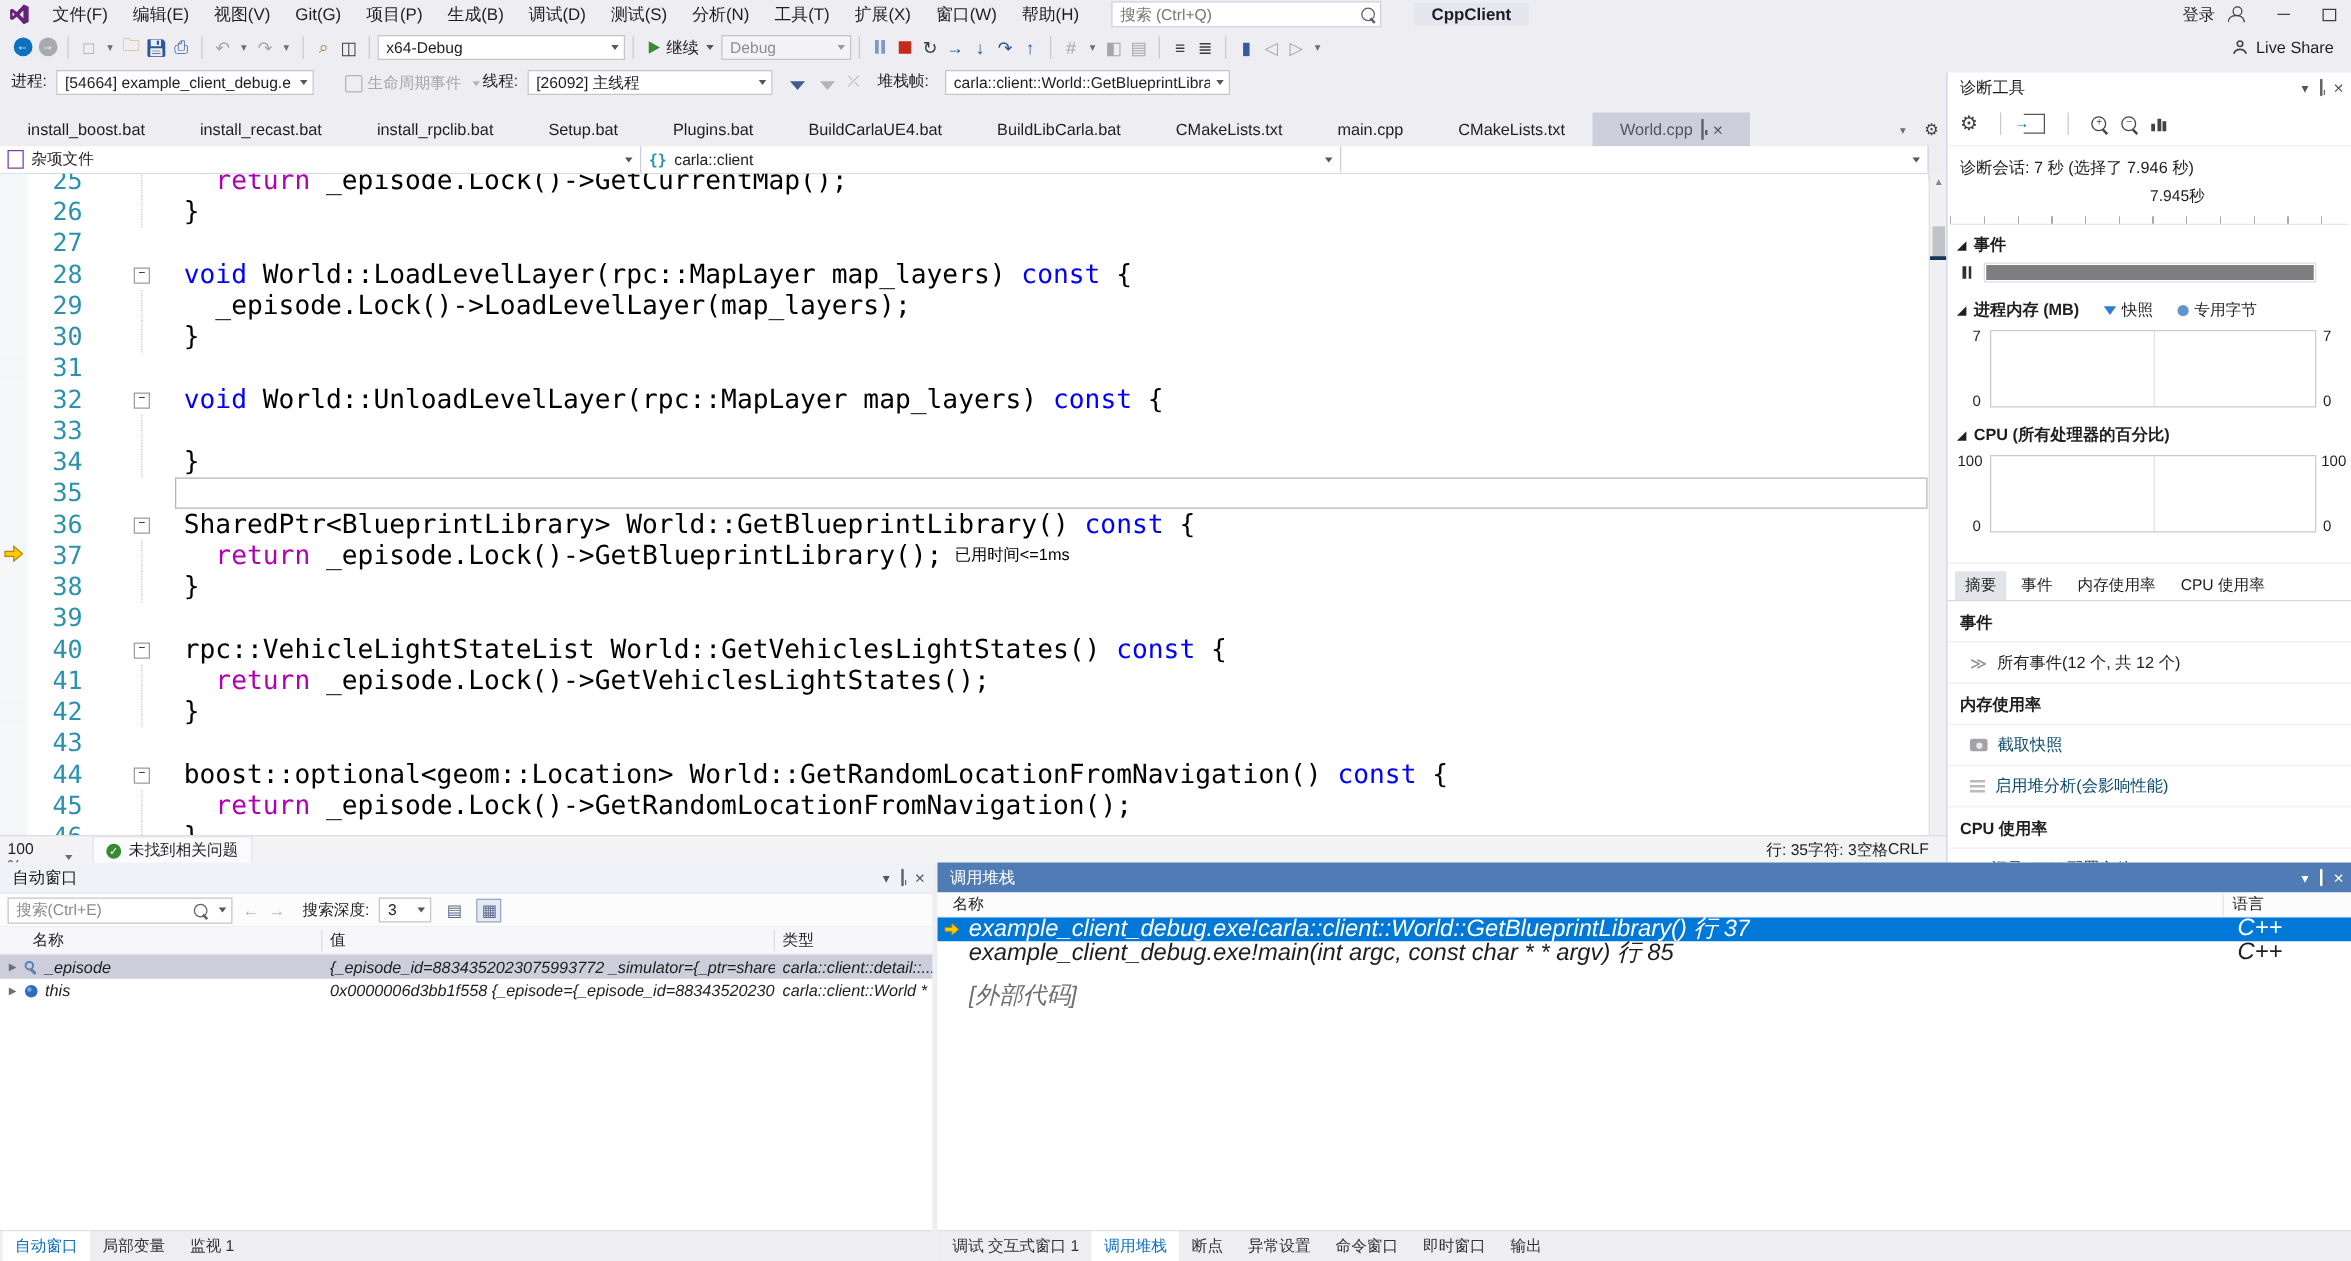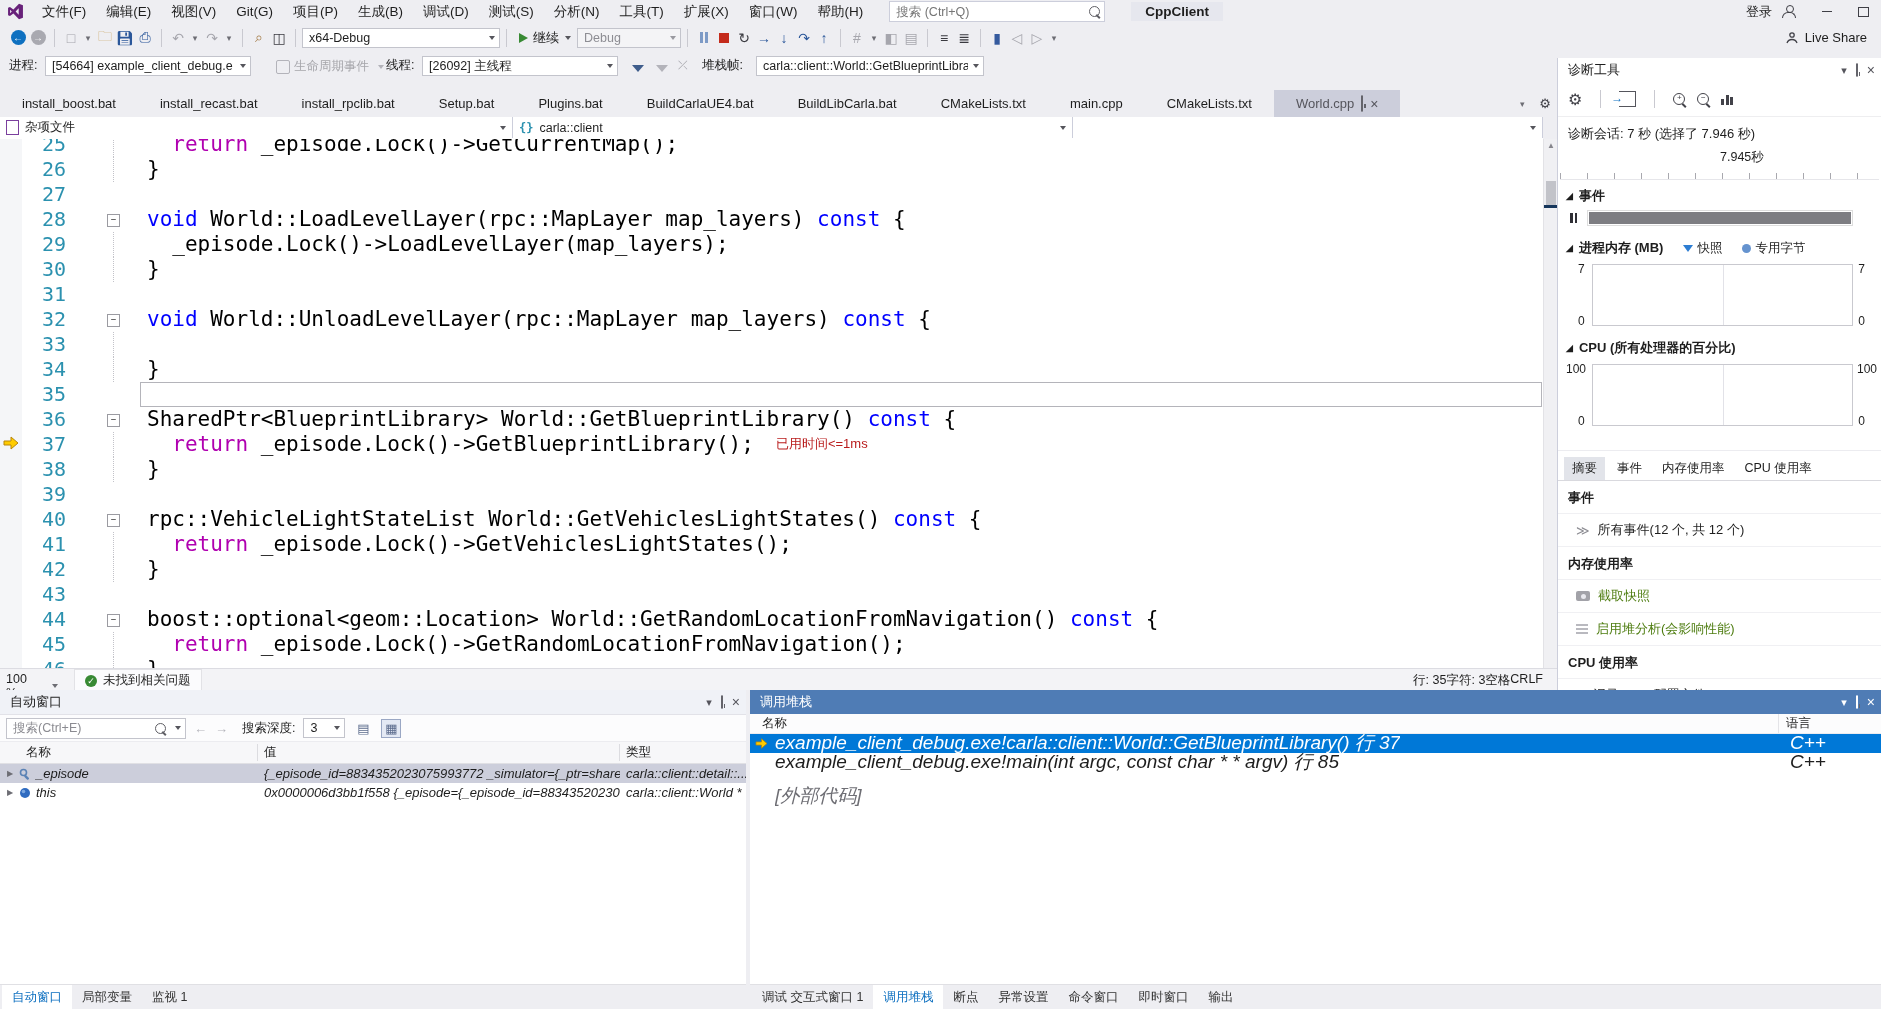--- a/index.html
+++ b/index.html
@@ -77,21 +77,21 @@
   .cl-row{display:flex;height:25px;position:relative;}
   .cl-m{width:22px;flex:0 0 auto;background:#f5f6f8;display:flex;align-items:center;}
   .cl-num{width:58px;flex:0 0 auto;text-align:right;padding-right:14px;box-sizing:border-box;
           font:20px/25px "DejaVu Sans Mono",monospace;color:#2b91af;}
   .cl-fold{width:67px;flex:0 0 auto;position:relative;}
   .fold-box{position:absolute;left:27px;top:7px;width:11px;height:11px;border:1px solid #9b9ba1;background:#fff;
             font:9px/9px "DejaVu Sans Mono",monospace;color:#333;text-align:center;}
   .guide-line{position:absolute;left:33px;top:0;bottom:0;border-left:1px dotted #c2c2c8;}
   .cl-code{font:21px/25px "DejaVu Sans Mono",monospace;white-space:pre;color:#000;}
   .tk-k{color:#0000ff;} .tk-c{color:#b000b0;} .tk-p{color:#000;}
-  .perftip{font:13px "Liberation Sans",sans-serif;color:#b91c1c;margin-left:22px;vertical-align:3px;}
+  .perftip{font:13px "Liberation Sans",sans-serif;color:#000000;margin-left:10px;vertical-align:3px;}
   .caret-box{position:absolute;left:140px;width:1400px;top:0;height:23px;border:1px solid #b4b4ba;}
   .exec-arrow{margin-left:3px;}
 
   
   #v-scroll{position:absolute;left:1543px;top:139px;width:14px;height:529px;background:#f0f0f3;border-left:1px solid #e2e2e6;}
   #v-scroll .arr{position:absolute;left:0;top:2px;width:14px;text-align:center;font-size:8px;color:#86868c;}
   #v-thumb{position:absolute;left:2px;top:42px;width:10px;height:26px;background:#c2c3c9;}
   #v-caretmark{position:absolute;left:0;top:66px;width:14px;height:3px;background:#16365c;}
 
   
@@ -131,21 +131,21 @@
   .ax{position:absolute;font-size:12px;color:#1e1e1e;}
   .legend{font-weight:normal;font-size:12.5px;display:flex;align-items:center;gap:4px;margin-left:14px;}
   .leg-tri{width:0;height:0;border-left:5px solid transparent;border-right:5px solid transparent;border-top:7px solid #2d7dd2;display:inline-block;}
   .leg-dot{width:9px;height:9px;border-radius:50%;background:#6593cf;display:inline-block;}
   #diag-tabs{display:flex;gap:4px;padding:6px 6px 0 6px;margin-top:22px;border-top:1px solid #ececf0;}
   .diag-tab{padding:3px 8px;font-size:12.5px;}
   .diag-tab.active{background:#e2e4ea;}
   #diag-summary{border-top:1px solid #d9d9de;}
   .sum-h{font-weight:bold;padding:8px 10px 6px 10px;border-bottom:1px solid #f0f0f3;font-size:13px;}
   .sum-row{display:flex;align-items:center;gap:8px;padding:7px 10px 7px 18px;border-bottom:1px solid #f0f0f3;font-size:13px;}
-  .sum-row.grayed{color:#4d7c0f;}
+  .sum-row.grayed{color:#0c4a6e;}
   .gg{color:#8d8d93;font-size:13px;}
   .cam{width:14px;height:10px;background:#a2a2a8;border-radius:2px;position:relative;display:inline-block;}
   .cam::after{content:'';position:absolute;left:5px;top:2.5px;width:5px;height:5px;border-radius:50%;background:#e9e9ee;}
   .heap-ico{display:inline-flex;flex-direction:column;gap:1.5px;}
   .heap-ico i{width:12px;height:2.5px;background:#b9b9bf;display:block;}
   .rec-dot{width:9px;height:9px;border-radius:50%;background:#3f3f46;display:inline-block;}
 
   
   #autos-panel{position:absolute;left:0;top:690px;width:746px;height:319px;background:#fff;}
   #stack-panel{position:absolute;left:750px;top:690px;width:1131px;height:319px;background:#fff;}

